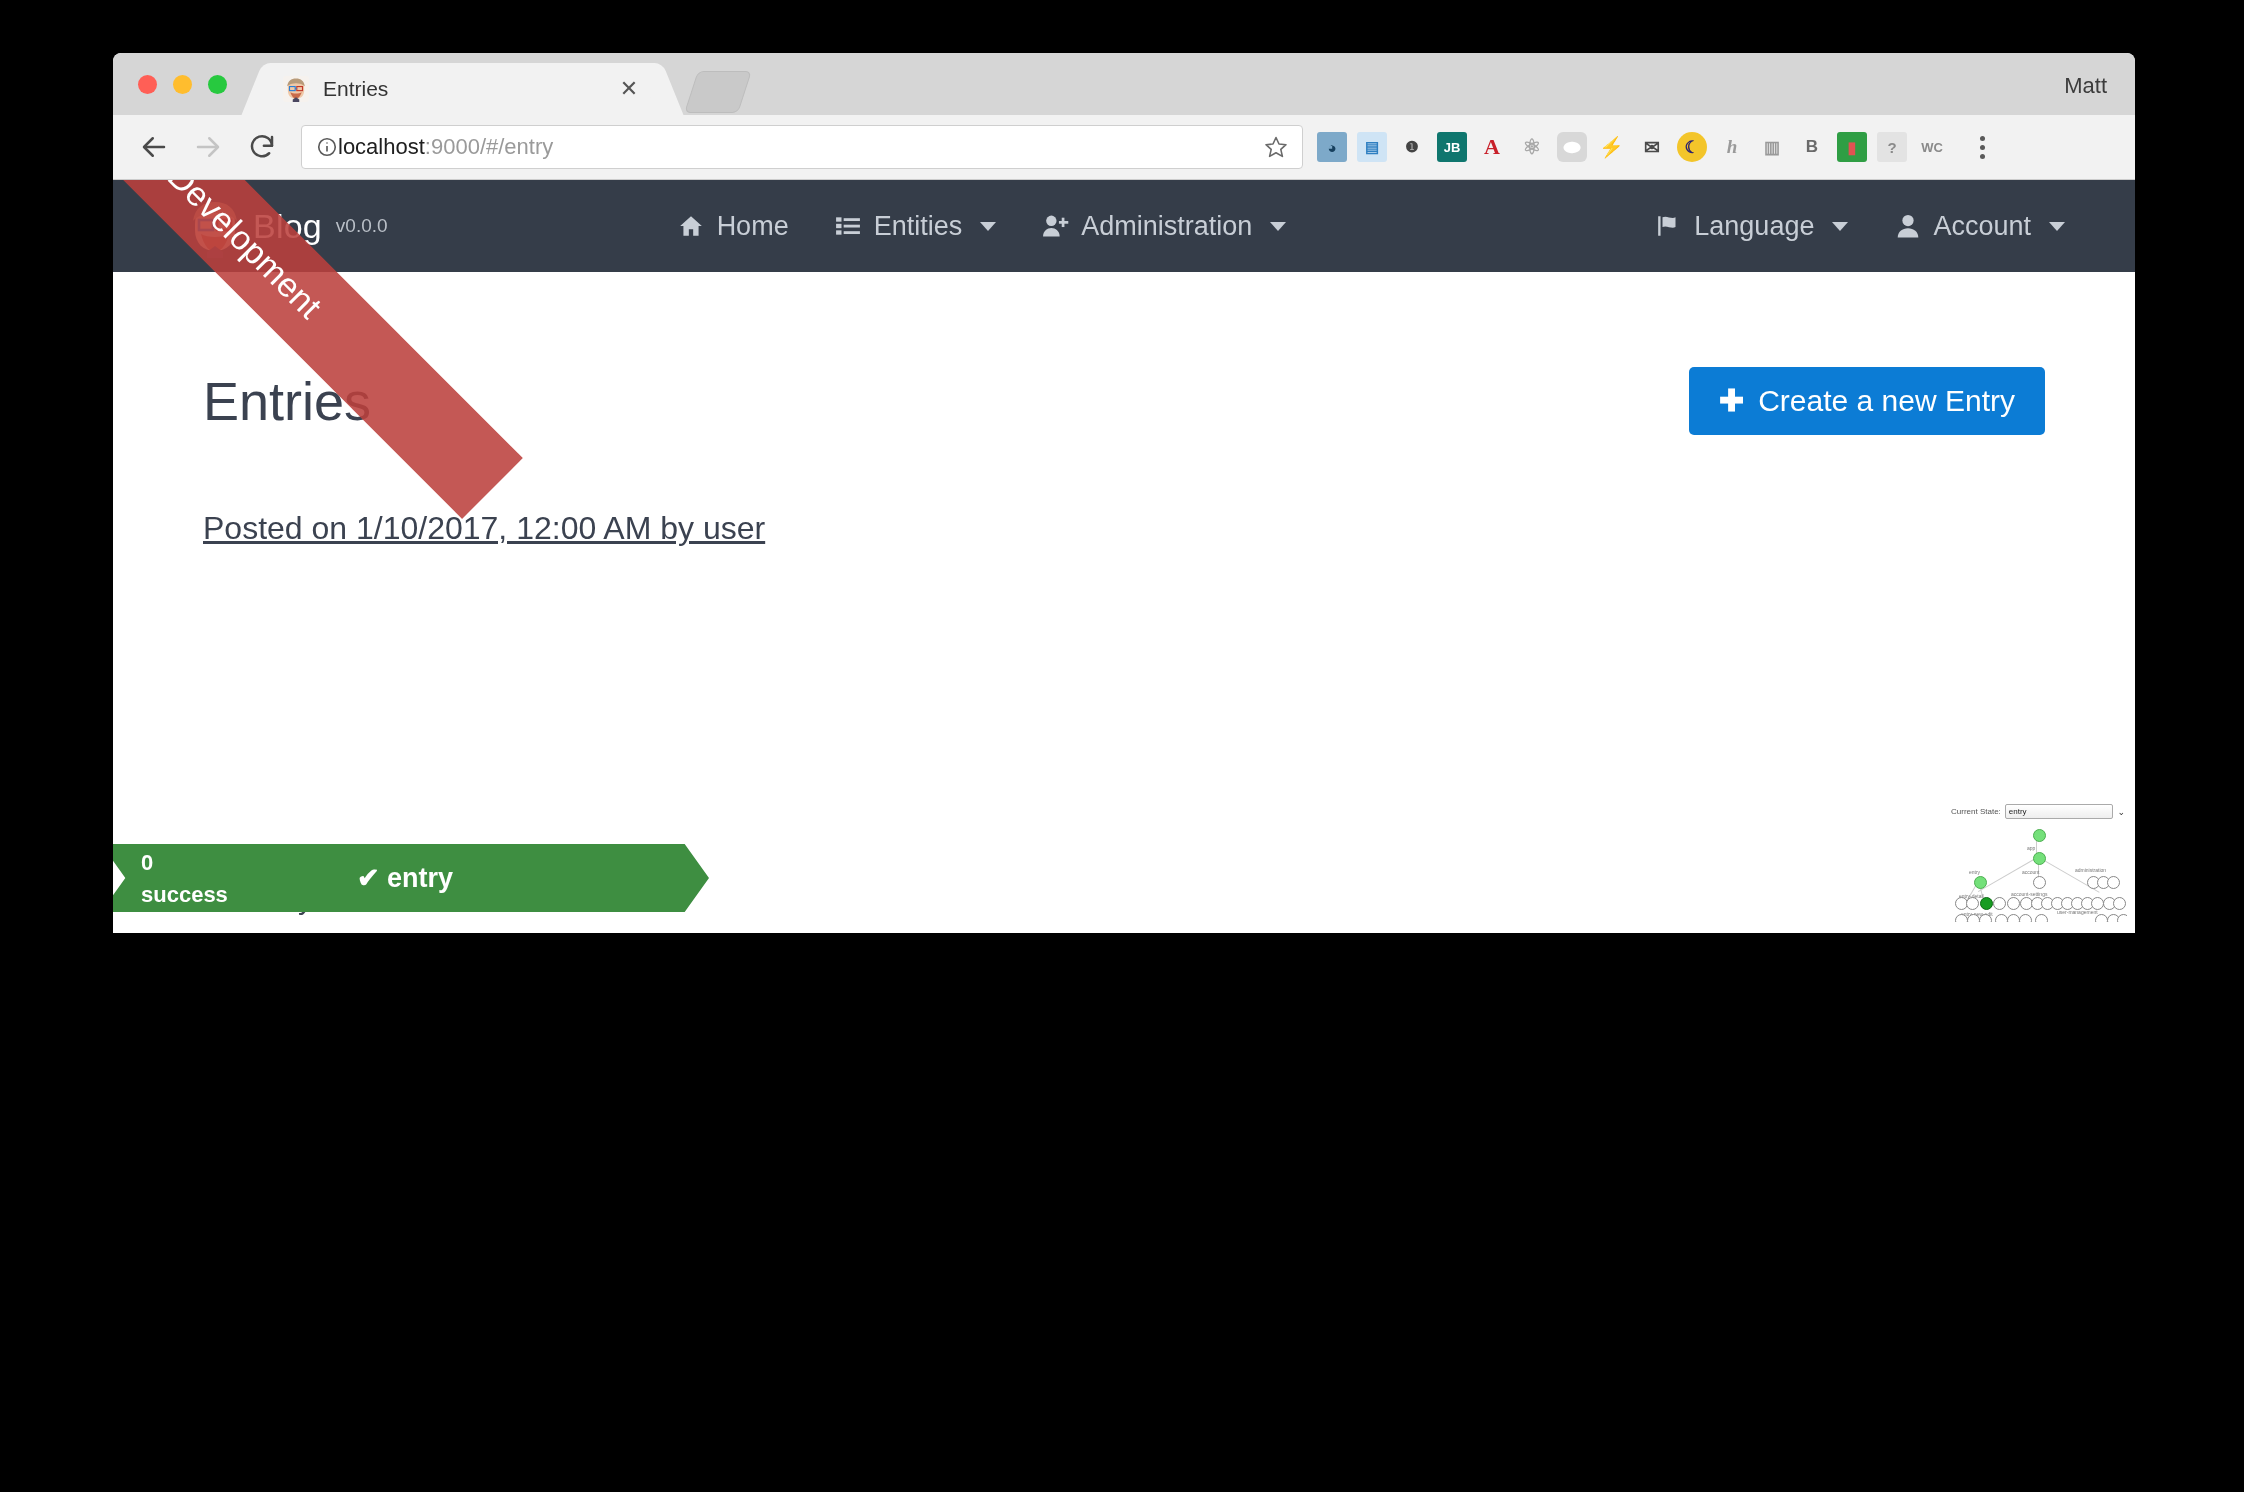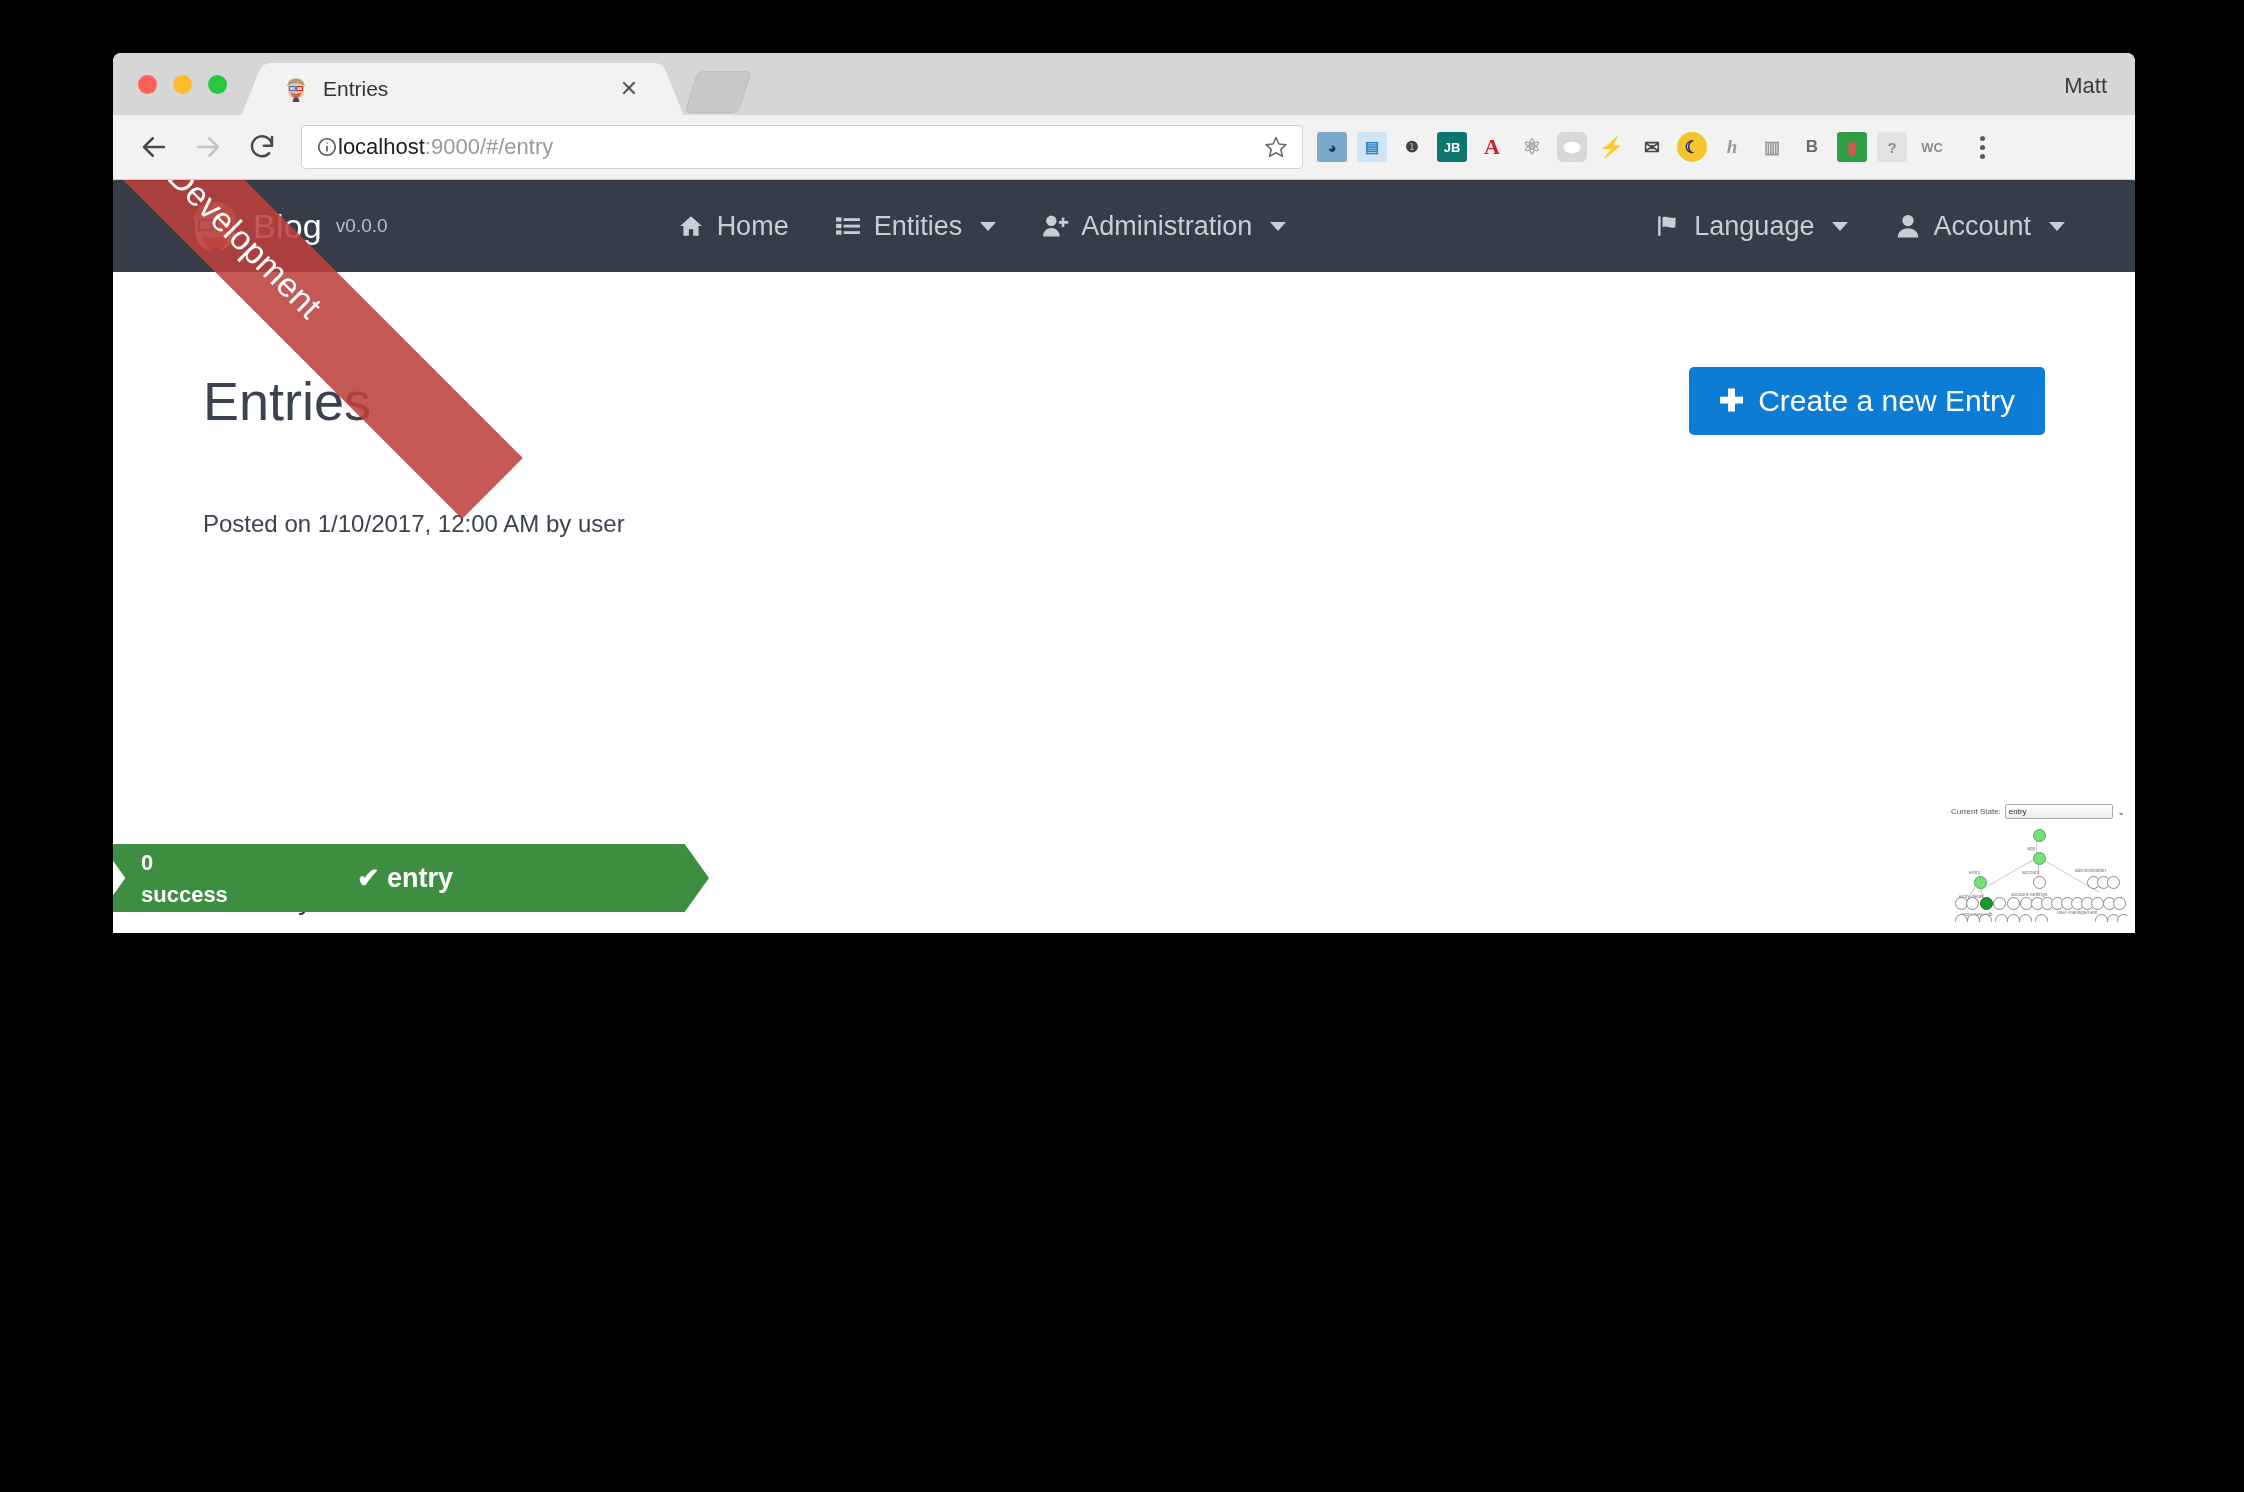--- a/index.html
+++ b/index.html
@@ -166,21 +166,21 @@
   }
   .btn-primary {
     background: #0c7cd5; color: #fff;
     font-size: 30px; padding: 17px 30px;
     display: flex; align-items: center; gap: 14px;
   }
   .plus { font-size: 30px; line-height: 1; font-weight: bold; }
 
   .entry { margin-top: 42px; }
   .entry-title { font-size: 49px; color: #3b4250; font-weight: 400; margin: 0; }
-  .entry-meta { font-size: 24px; color: #3b4250; margin-top: 22px; }
+  .entry-meta { font-size: 32px; color: #3b4250; margin-top: 22px; text-decoration: underline; }
   .entry-body { font-size: 26px; color: #3b4250; margin-top: 22px; }
   .entry-body b { font-weight: bold; }
   .btn-group { display: flex; margin-top: 28px; }
   .btn-edit {
     background: #0c7cd5; color: #fff; font-size: 26px;
     padding: 11px 26px; border-radius: 5px 0 0 5px;
   }
   .btn-delete {
     background: #e05252; color: #fff; font-size: 26px;
     padding: 11px 26px; border-radius: 0 5px 5px 0;

